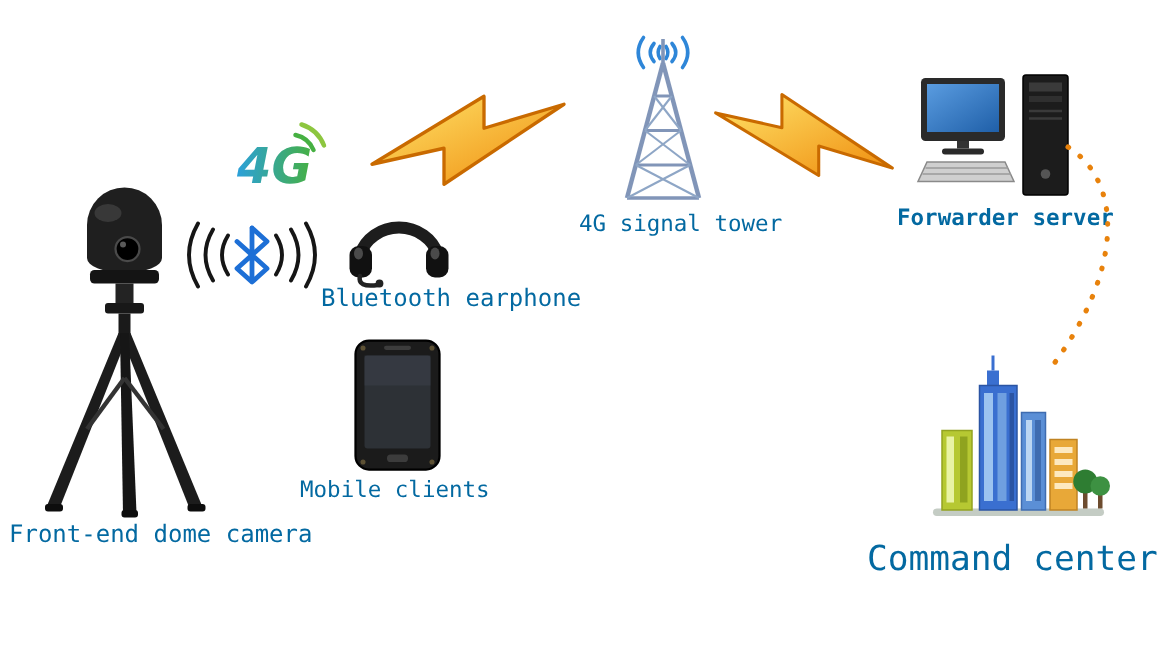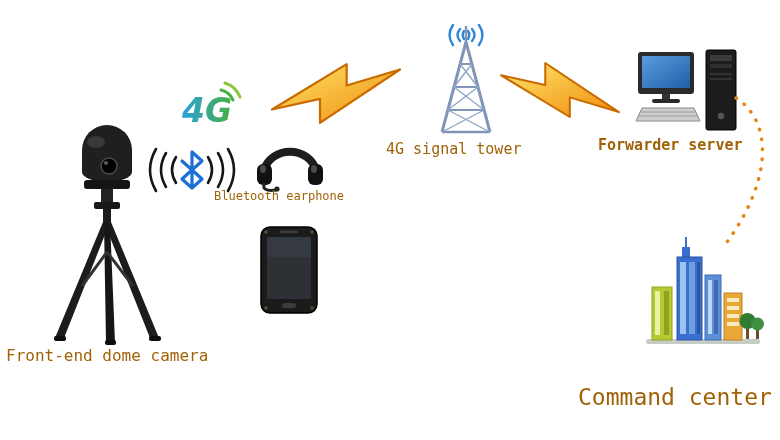--- a/index.html
+++ b/index.html
@@ -1,22 +1,22 @@
 <!DOCTYPE html>
 <html><head>
 <meta charset="utf-8">
 <style>
   html,body{margin:0;padding:0;background:#ffffff;}
   .stage{
     position:relative;width:780px;height:440px;background:#ffffff;overflow:hidden;
     font-family:"DejaVu Sans Mono","Liberation Mono",monospace;
   }
-  .abs{position:absolute;margin-left:24px;}
+  .abs{position:absolute;}
   .node-label{
-    position:absolute;color:#a16207;white-space:nowrap;letter-spacing:0px;
+    position:absolute;color:#0369a1;white-space:nowrap;letter-spacing:0px;
     font-family:"DejaVu Sans Mono","Liberation Mono",monospace;
   }
   svg{display:block;overflow:visible;}
 </style>
 </head>
 <body>
 
 <div class="stage">
 
   <div class="abs" style="left:8px;top:120px;">
@@ -77,36 +77,37 @@
     <svg width="75" height="62" viewBox="0 0 75 62">
       <path d="M12,42 A27,25 0 0 1 64,42" fill="none" stroke="#1d1d1d" stroke-width="8"></path>
       <rect x="5" y="36" width="15" height="21" rx="6" fill="#111"></rect>
       <rect x="56" y="36" width="15" height="21" rx="6" fill="#111"></rect>
       <ellipse cx="11" cy="41" rx="3" ry="4" fill="#4a4a4a"></ellipse>
       <ellipse cx="62" cy="41" rx="3" ry="4" fill="#4a4a4a"></ellipse>
       <path d="M12,56 Q10,64 24,62" fill="none" stroke="#222" stroke-width="3" stroke-linecap="round"></path>
       <circle cx="25" cy="61" r="2.6" fill="#222"></circle>
     </svg>
   </div>
-  <div class="node-label" style="left:214px;top:189px;font-size:12px;">Bluetooth earphone</div>
+  <div class="node-label" style="left:214px;top:189px;font-size:16px;">Bluetooth earphone</div>
 
 
   <div class="abs" style="left:236px;top:226px;">
     <svg width="58" height="88" viewBox="0 0 58 88">
       <rect x="1" y="1" width="56" height="86" rx="9" fill="#1b1b1b" stroke="#000" stroke-width="1.5"></rect>
       <rect x="7" y="11" width="44" height="62" rx="2" fill="#2d3136"></rect>
       <rect x="7" y="11" width="44" height="20" fill="#3a4049" opacity="0.6"></rect>
       <rect x="20" y="4.5" width="18" height="2.8" rx="1.4" fill="#3c3c3c"></rect>
       <rect x="22" y="77" width="14" height="5" rx="2.4" fill="#3c3c3c"></rect>
       <circle cx="6" cy="6" r="1.7" fill="#5d5134"></circle>
       <circle cx="52" cy="6" r="1.7" fill="#5d5134"></circle>
       <circle cx="6" cy="82" r="1.7" fill="#5d5134"></circle>
       <circle cx="52" cy="82" r="1.7" fill="#5d5134"></circle>
     </svg>
   </div>
+  <div class="node-label" style="left:200px;top:317px;font-size:15px;">Mobile clients</div>
 
   <div class="abs" style="left:248px;top:64px;">
     <svg width="128" height="59" viewBox="0 0 144 66">
       <defs>
         <linearGradient id="boltg1" x1="0" y1="0" x2="1" y2="1">
           <stop offset="0" stop-color="#ffe56b"></stop>
           <stop offset="1" stop-color="#ef8b0c"></stop>
         </linearGradient>
       </defs>
       <polygon points="0,51 84,0 84,24 144,6 54,66 54,39" fill="url(#boltg1)" stroke="#c96a00" stroke-width="2.5" stroke-linejoin="round"></polygon>
@@ -216,15 +217,15 @@
       <rect x="83" y="73" width="12" height="4" fill="#fde9c0"></rect>
       <rect x="83" y="81" width="12" height="4" fill="#fde9c0"></rect>
       <rect x="83" y="89" width="12" height="4" fill="#fde9c0"></rect>
 
       <rect x="102" y="94" width="3" height="12" fill="#6d4c2f"></rect>
       <circle cx="103.5" cy="88" r="8" fill="#2e7d32"></circle>
       <rect x="112" y="96" width="3" height="10" fill="#6d4c2f"></rect>
       <circle cx="113.5" cy="91" r="6.5" fill="#3d9142"></circle>
     </svg>
   </div>
-  <div class="node-label" style="left:578px;top:360px;font-size:23px;margin-top:24px;">Command center</div>
+  <div class="node-label" style="left:578px;top:360px;font-size:23px;">Command center</div>
 
 </div>
 
 </body></html>

